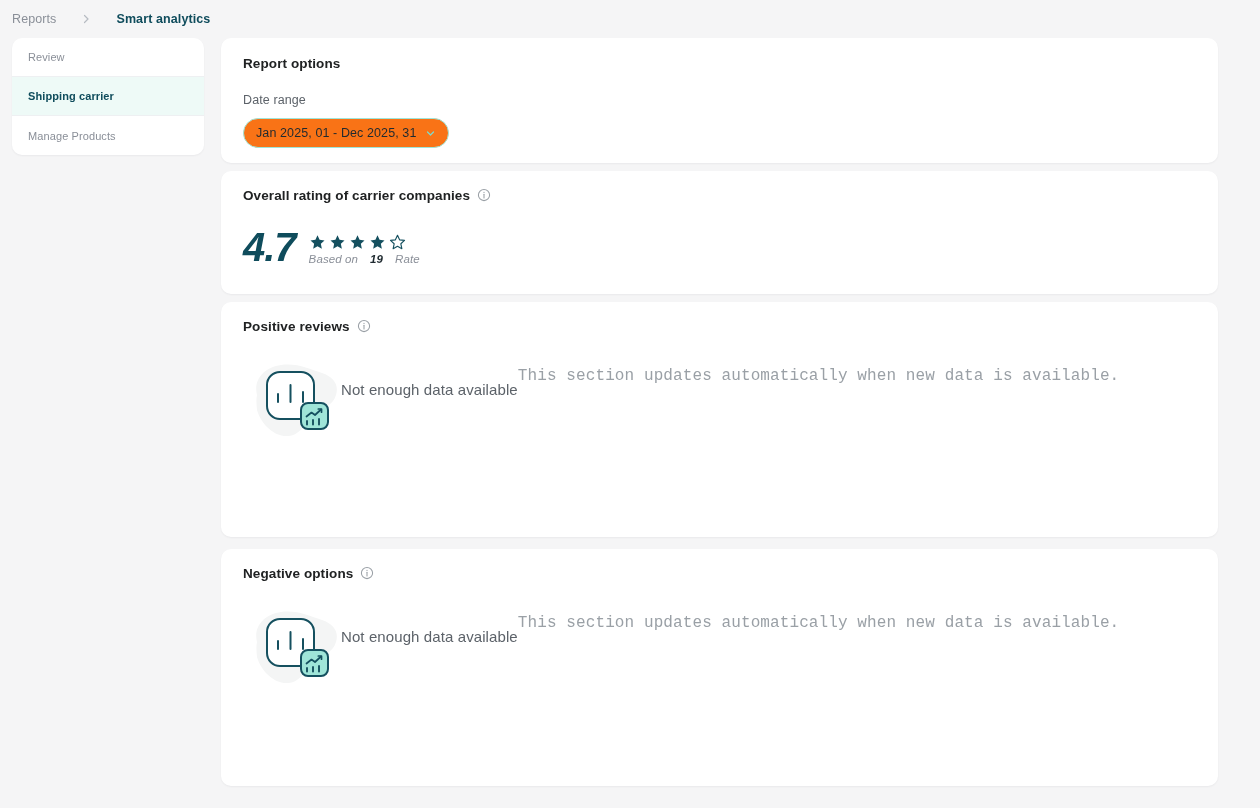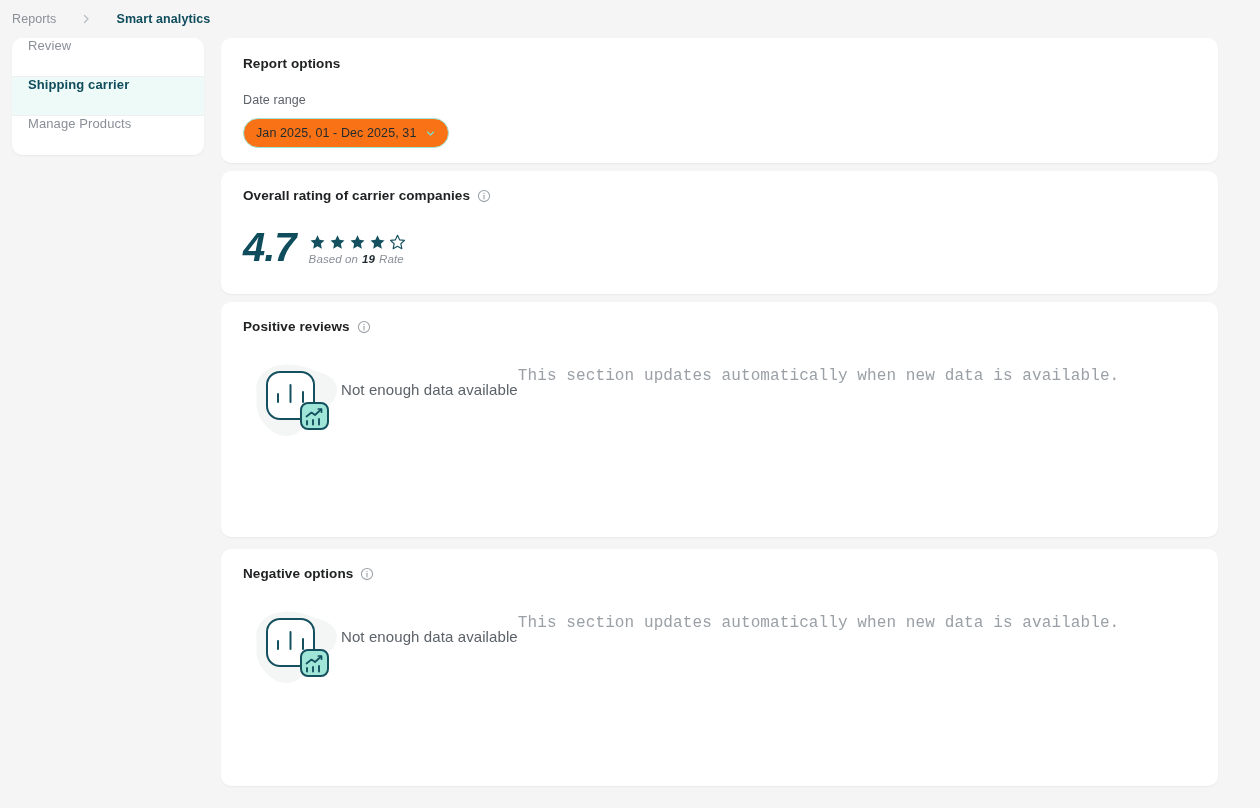--- a/index.html
+++ b/index.html
@@ -60,22 +60,23 @@
     top: 38px;
     width: 192px;
     background: #ffffff;
     border-radius: 10px;
     overflow: hidden;
     box-shadow: 0 1px 2px rgba(16,24,40,.05);
   }
   .side-item {
     height: 39px;
     display: flex;
+    align-items: center;
     padding: 0 16px;
-    font-size: 13px;
+    font-size: 11px;
     color: #8a8f98;
     border-bottom: 1px solid #eef0f2;
     cursor: pointer;
     letter-spacing: .1px;
   }
   .side-item:last-child { border-bottom: none; }
   .side-item.active {
     background: #eefaf7;
     color: #0f4c5c;
     font-weight: 600;
@@ -91,21 +92,21 @@
     box-shadow: 0 1px 2px rgba(16,24,40,.05);
   }
   .card-title {
     font-size: 13.5px;
     font-weight: 700;
     color: #202223;
     letter-spacing: .1px;
   }
   .card-head {
     display: flex;
-    align-items: center;
+    align-items: flex-start;
     gap: 7px;
   }
 
   .info-icon {
     width: 14px;
     height: 14px;
     display: inline-flex;
     align-items: center;
     justify-content: center;
     color: #9aa0a6;
@@ -183,21 +184,21 @@
   .stars {
     display: flex;
     gap: 3px;
   }
   .star { width: 17px; height: 17px; display: block; }
   .rating-sub {
     font-size: 11.5px;
     color: #8a8f98;
     letter-spacing: .1px;
     display: flex;
-    gap: 4px;
+    gap: 12px;
   }
   .rating-sub b { color: #1f2a30; font-weight: 700; }
 
   
   #card-positive { top: 302px; height: 235px; padding: 17px 22px; }
   #card-negative { top: 549px; height: 237px; padding: 17px 22px; }
 
   .empty-state {
     display: flex;
     flex-direction: row;

